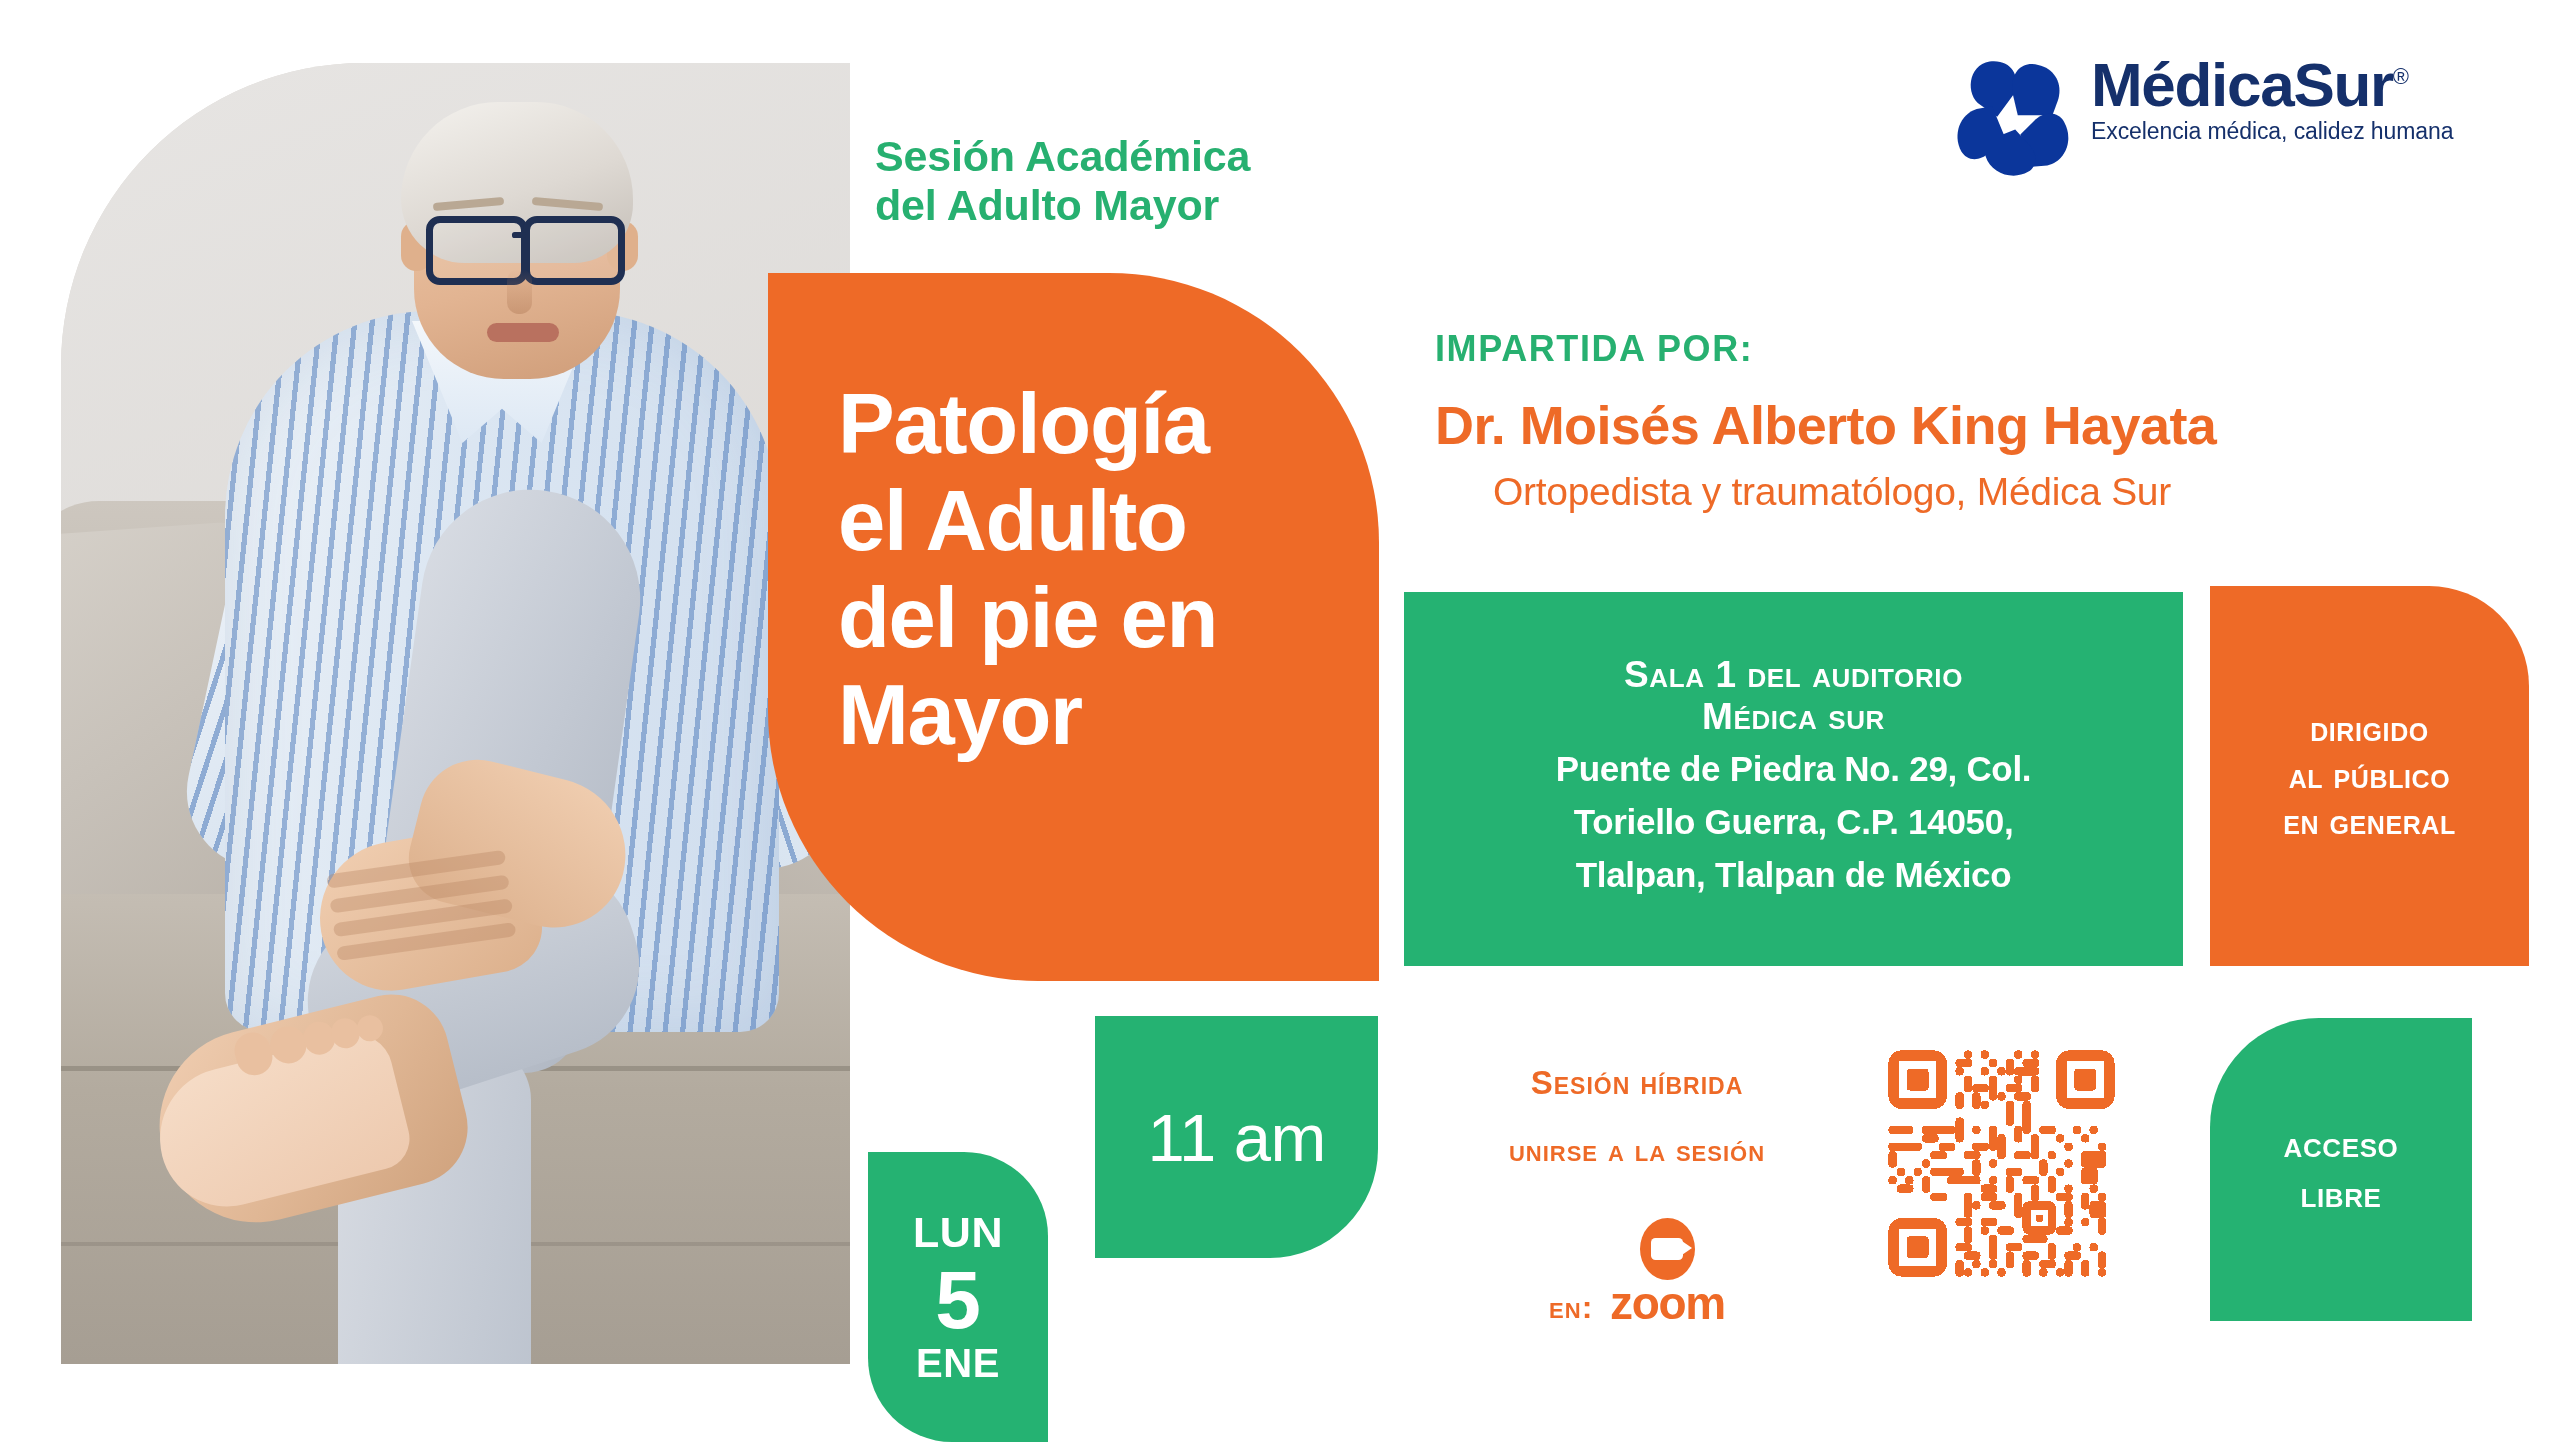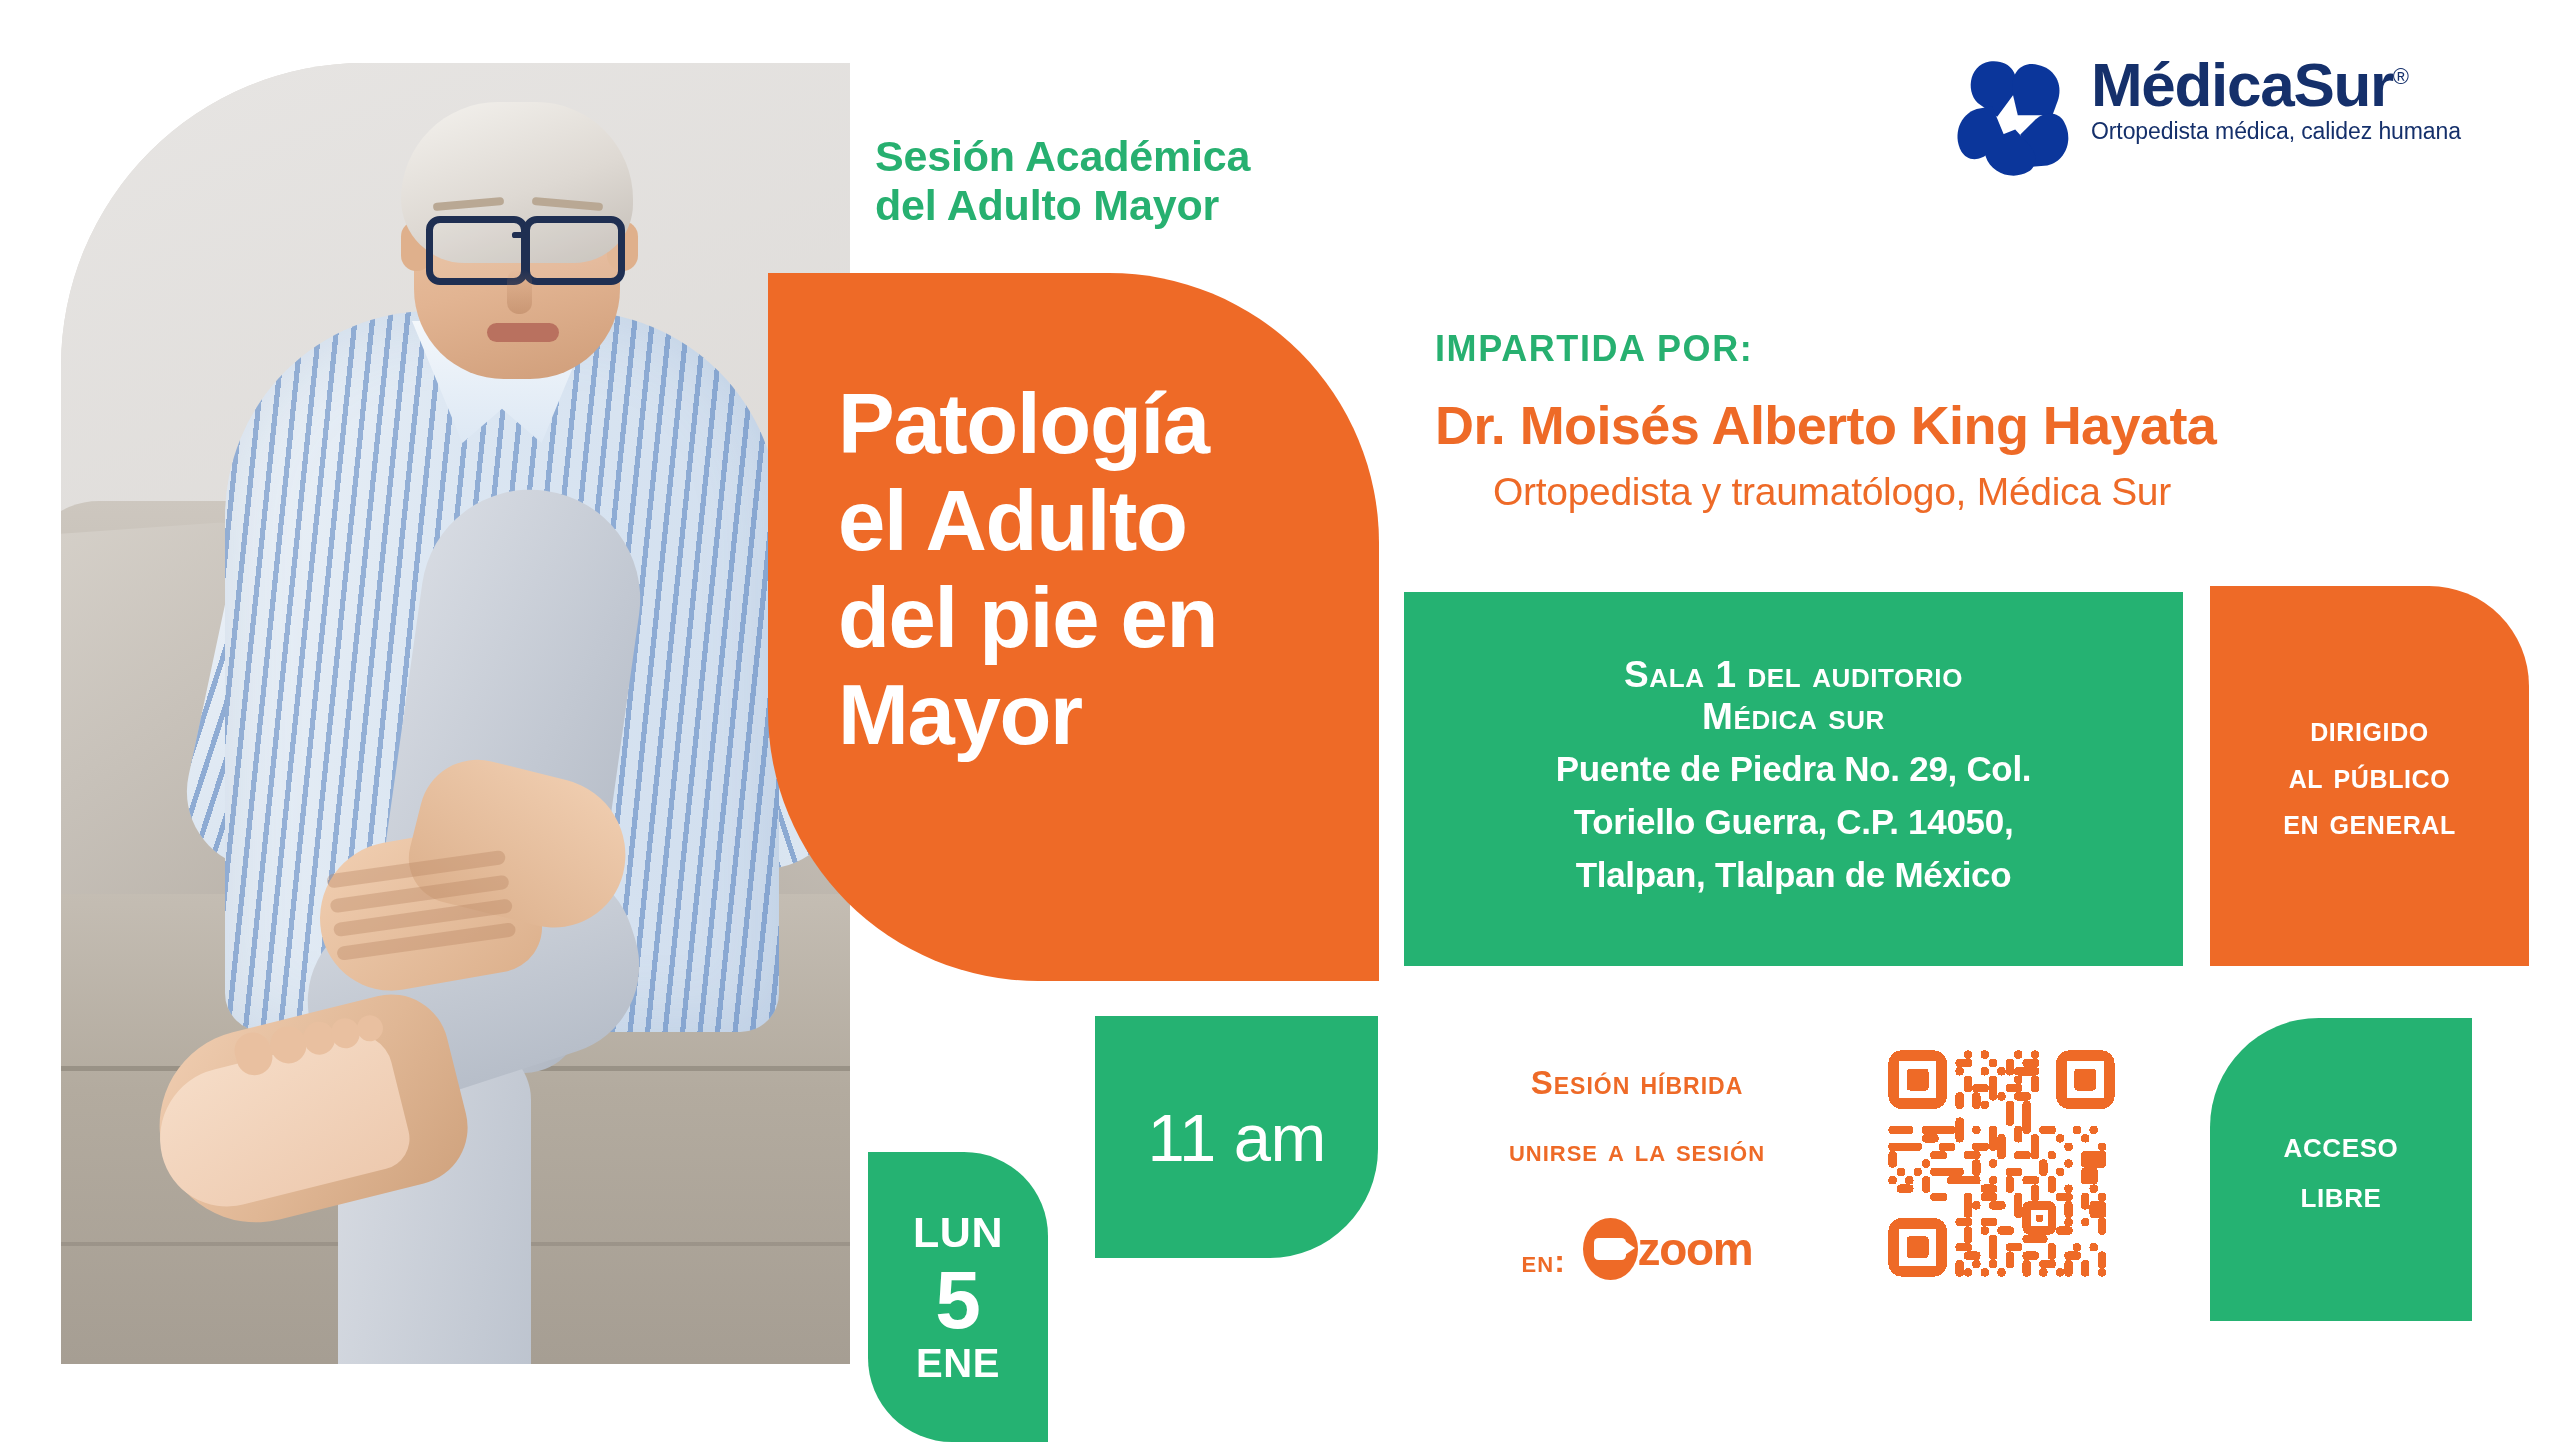--- a/index.html
+++ b/index.html
@@ -213,21 +213,21 @@
     position:absolute;left:1431px;top:1064px;width:412px;text-align:center;color:#ee6a27;
   }
   .hybrid .l1{font-size:33px;font-weight:bold;letter-spacing:1px;
     font-variant:small-caps;text-transform:lowercase;}
   .hybrid .l1::first-letter{text-transform:uppercase;}
   .hybrid .l2{font-size:32px;font-weight:bold;letter-spacing:1px;margin-top:30px;
     font-variant:small-caps;text-transform:lowercase;}
   .hybrid .l3{display:flex;align-items:flex-end;justify-content:center;gap:16.7px;margin-top:49px;}
   .hybrid .l3 .en{font-size:32px;font-weight:bold;letter-spacing:1px;
     font-variant:small-caps;text-transform:lowercase;}
-  .zoom-mark{display:flex;align-items:center;gap:0;}
+  .zoom-mark{display:flex;align-items:center;gap:0;flex-direction:column;}
   .zoom-bubble{width:55px;height:62px;border-radius:50%;background:#ee6a27;
     display:flex;align-items:center;justify-content:center;}
   .zoom-cam{position:relative;width:32px;height:22px;background:#fff;border-radius:4.5px;}
   .zoom-cam::after{content:"";position:absolute;left:28px;top:1.3px;
     border-top:9.7px solid transparent;border-bottom:9.7px solid transparent;
     border-left:13px solid #fff;}
   .zoom-word{font-size:46px;font-weight:bold;color:#ee6a27;letter-spacing:-1.3px;line-height:1;}
 
   
   .qr{position:absolute;left:1880px;top:1042px;width:243px;height:243px;}
@@ -310,21 +310,21 @@
         <path d="M60 10 C92 6 108 30 100 58 L72 96 L46 78 C22 62 26 16 60 10 Z"></path>
         <path d="M126 14 C160 16 176 44 166 72 L158 94 L104 94 L96 60 C92 34 104 14 126 14 Z"></path>
         <path d="M176 104 C192 132 178 166 150 172 L126 174 L108 124 L132 100 C150 86 168 90 176 104 Z"></path>
         <path d="M120 182 C96 196 62 184 54 158 L50 136 L100 116 L122 140 C136 156 134 174 120 182 Z"></path>
         <path d="M16 150 C2 124 14 92 40 84 L64 80 L84 128 L60 152 C42 168 24 164 16 150 Z"></path>
       </g>
     </svg>
   </div>
   <div class="logo-text">
     <div class="logo-word"><span>MédicaSur</span><span class="logo-reg">®</span></div>
-    <div class="logo-tag">Ortopedista médica, calidez humana</div>
+    <div class="logo-tag">Excelencia médica, calidez humana</div>
   </div>
 </div>
 
 <div class="title-panel">
   <h1>
     <div>Patología</div>
     <div>el Adulto</div>
     <div>del pie en</div>
     <div>Mayor</div>
   </h1>

